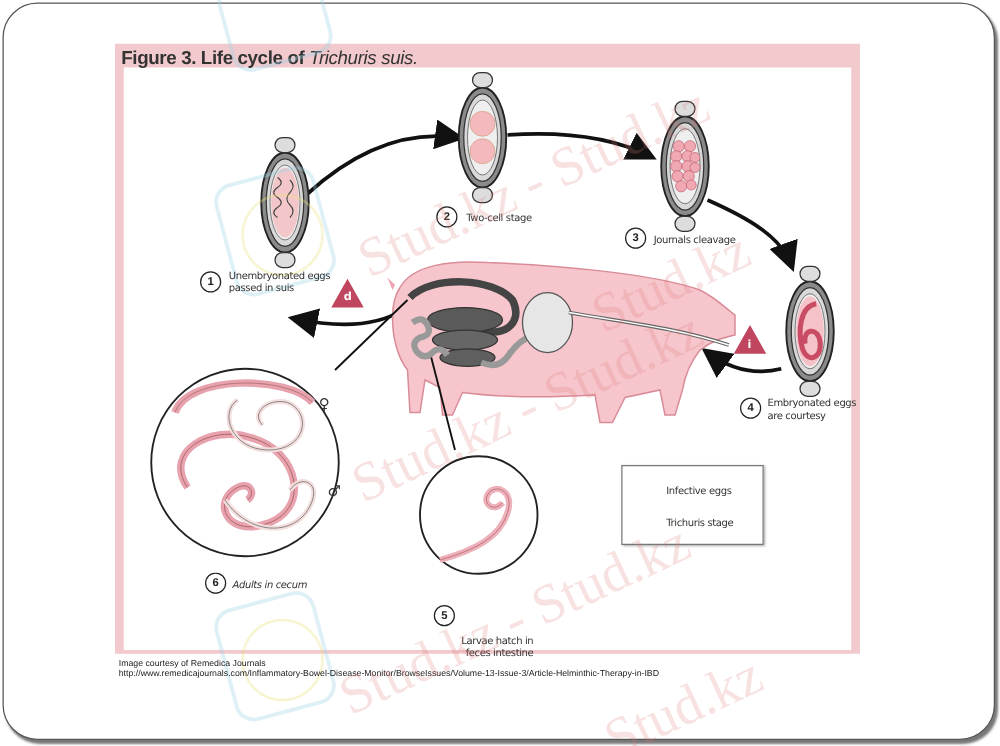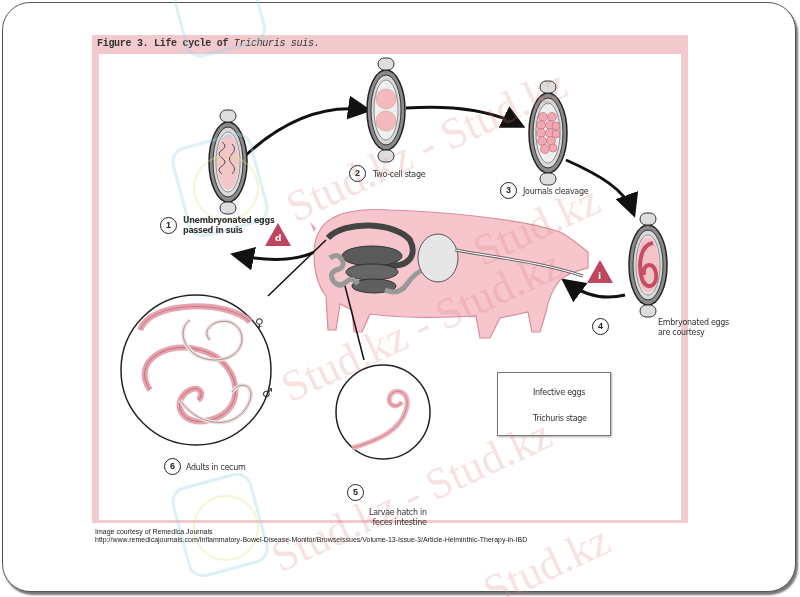--- a/index.html
+++ b/index.html
@@ -1,20 +1,20 @@
 <!DOCTYPE html>
 <html><head>
 <meta charset="utf-8">
 <style>
   html,body{margin:0;padding:0;background:#fff;}
   body{width:800px;height:597px;position:relative;overflow:hidden;font-family:"Liberation Sans",sans-serif;}
   .slide{position:absolute;left:2px;top:2px;width:792px;height:588px;border:1.5px solid #555;border-radius:28px;background:#fff;box-shadow:2px 3px 2px #777;}
   .frame{position:absolute;left:92px;top:35px;width:596px;height:488px;background:#f2c9cc;}
   .inner{position:absolute;left:99px;top:54px;width:582px;height:466px;background:#fff;}
-  .fig-title{position:absolute;left:97px;top:38px;font-size:10px;font-weight:bold;color:#333;font-family:Liberation Mono, monospace;letter-spacing:-0.3px;}
+  .fig-title{position:absolute;left:97px;top:38px;font-size:15px;font-weight:bold;color:#333;font-family:Liberation Sans, sans-serif;letter-spacing:-0.3px;}
   .fig-title i{font-weight:normal;font-style:italic;}
   .lbl{position:absolute;font-size:8px;color:#333;font-family:"DejaVu Sans",sans-serif;line-height:10px;letter-spacing:-0.3px;}
   .num{position:absolute;width:15px;height:15px;border:1.3px solid #222;border-radius:50%;font-size:9px;font-weight:bold;text-align:center;line-height:15px;color:#222;background:#fff;}
   .credit{position:absolute;left:95px;top:528px;font-size:7px;color:#222;line-height:8px;font-family:"Liberation Sans",sans-serif;}
   .legend{position:absolute;left:497px;top:372px;width:112px;height:62px;border:1px solid #777;background:#fff;box-shadow:1px 1px 2px #aaa;}
   .wm{position:absolute;font-family:"Liberation Serif",serif;color:rgba(220,120,120,0.22);font-size:44px;transform:rotate(-25deg);white-space:nowrap;}
 </style>
 </head>
 <body>
 
@@ -140,45 +140,45 @@
     <rect x="180" y="-20" width="80" height="70" rx="14" fill="none" stroke="#9ed3e6" stroke-width="3" transform="rotate(-15 220 15)"></rect>
   </g>
 </svg>
 
 <span class="lbl" style="left:275px;top:233px;color:#fff;font-weight:bold;font-size:9px;">d</span>
 <span class="lbl" style="left:598px;top:271px;color:#fff;font-weight:bold;font-size:9px;">i</span>
 <span class="lbl" style="left:255px;top:318px;font-size:12px;">♀</span>
 <span class="lbl" style="left:262px;top:388px;font-size:12px;">♂</span>
 
 <div class="num" style="left:160px;top:217px;">1</div>
-<div class="lbl" style="left:183px;top:216px;font-weight:bold;">
+<div class="lbl" style="left:183px;top:216px;">
     <div>Unembryonated eggs</div>
     <div>passed in suis</div>
   </div>
 
 <div class="num" style="left:349px;top:165px;">2</div>
 <div class="lbl" style="left:373px;top:170px;">Two-cell stage</div>
 
 <div class="num" style="left:500px;top:182px;">3</div>
 <div class="lbl" style="left:523px;top:187px;">Journals cleavage</div>
 
 <div class="num" style="left:592px;top:318px;">4</div>
-<div class="lbl" style="left:614px;top:318px;margin-left:44px;">
+<div class="lbl" style="left:614px;top:318px;">
     <div>Embryonated eggs</div>
     <div>are courtesy</div>
   </div>
 
 <div class="num" style="left:347px;top:484px;">5</div>
 <div class="lbl" style="left:369px;top:508px;text-align:right;">
     <div>Larvae hatch in</div>
     <div>feces intestine</div>
   </div>
 
 <div class="num" style="left:164px;top:458px;">6</div>
-<div class="lbl" style="left:186px;top:463px;">Adults in cecum</div>
+<div class="lbl" style="left:186px;top:463px;font-style:italic;">Adults in cecum</div>
 
 <div class="legend"></div>
 <span class="lbl" style="left:512px;top:390px;color:#fff;font-weight:bold;">i</span>
 <span class="lbl" style="left:533px;top:388px;">Infective eggs</span>
 <span class="lbl" style="left:511px;top:415px;color:#fff;font-weight:bold;">d</span>
 <span class="lbl" style="left:533px;top:414px;">Trichuris stage</span>
 
 <div class="credit">
   <div>Image courtesy of Remedica Journals</div>
   <div>http://www.remedicajournals.com/Inflammatory-Bowel-Disease-Monitor/BrowseIssues/Volume-13-Issue-3/Article-Helminthic-Therapy-in-IBD</div>

